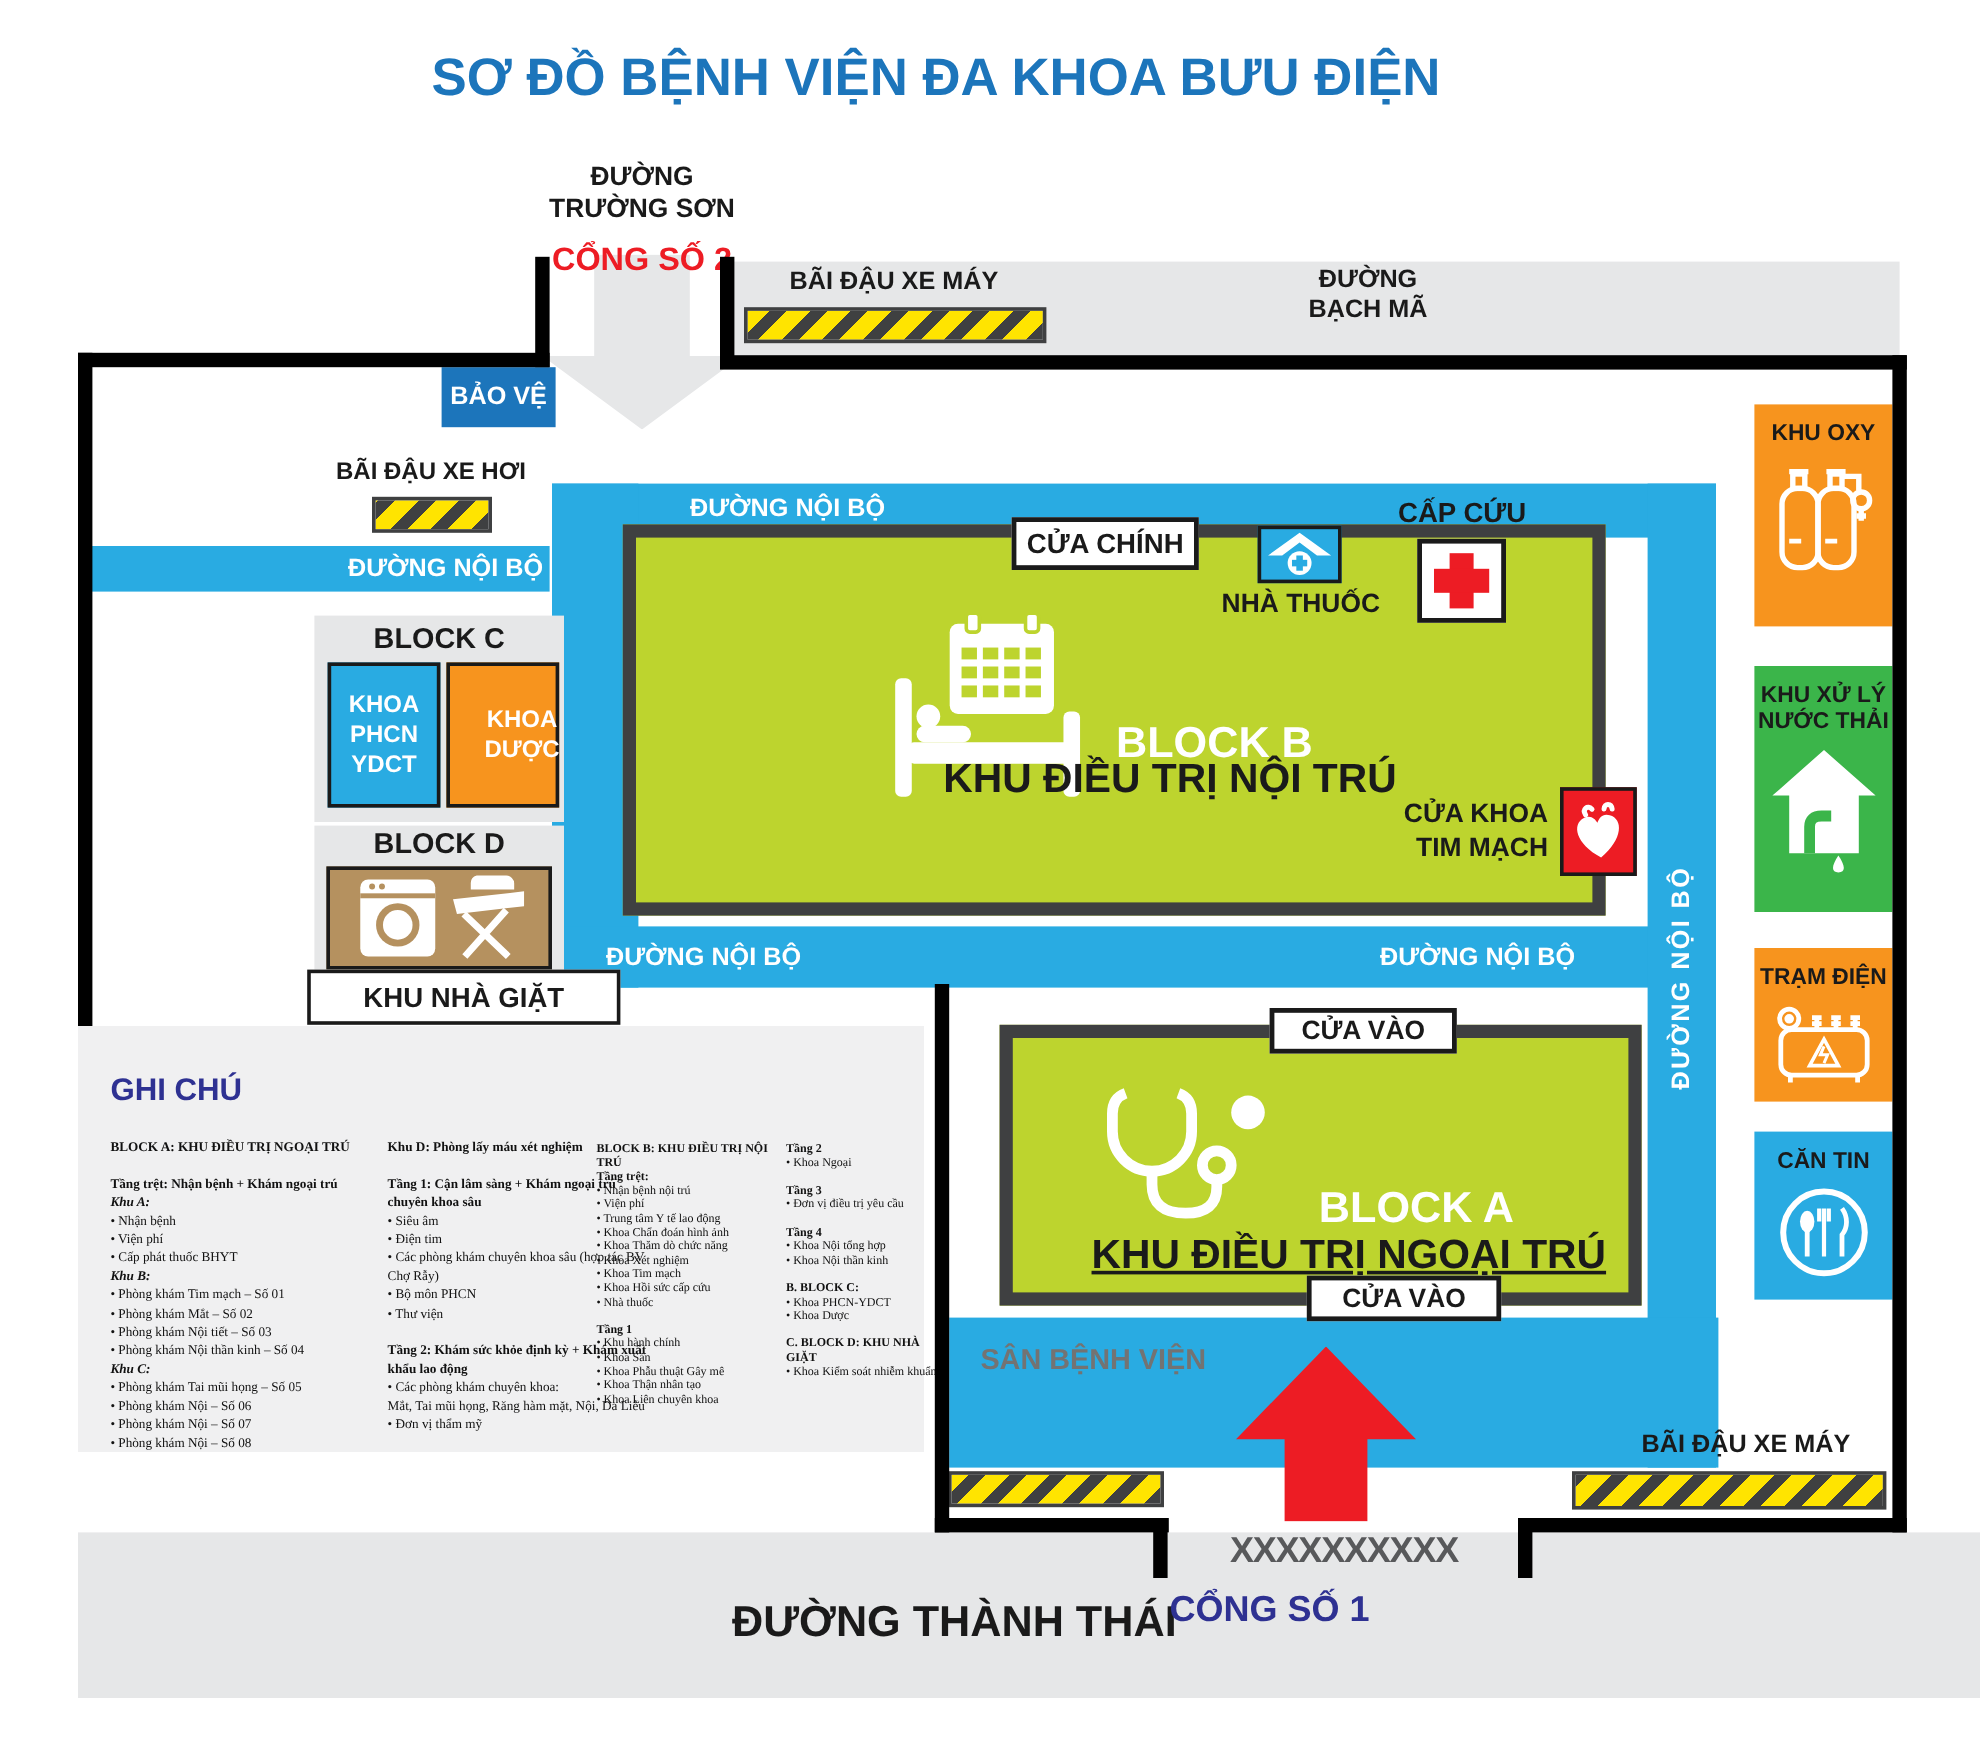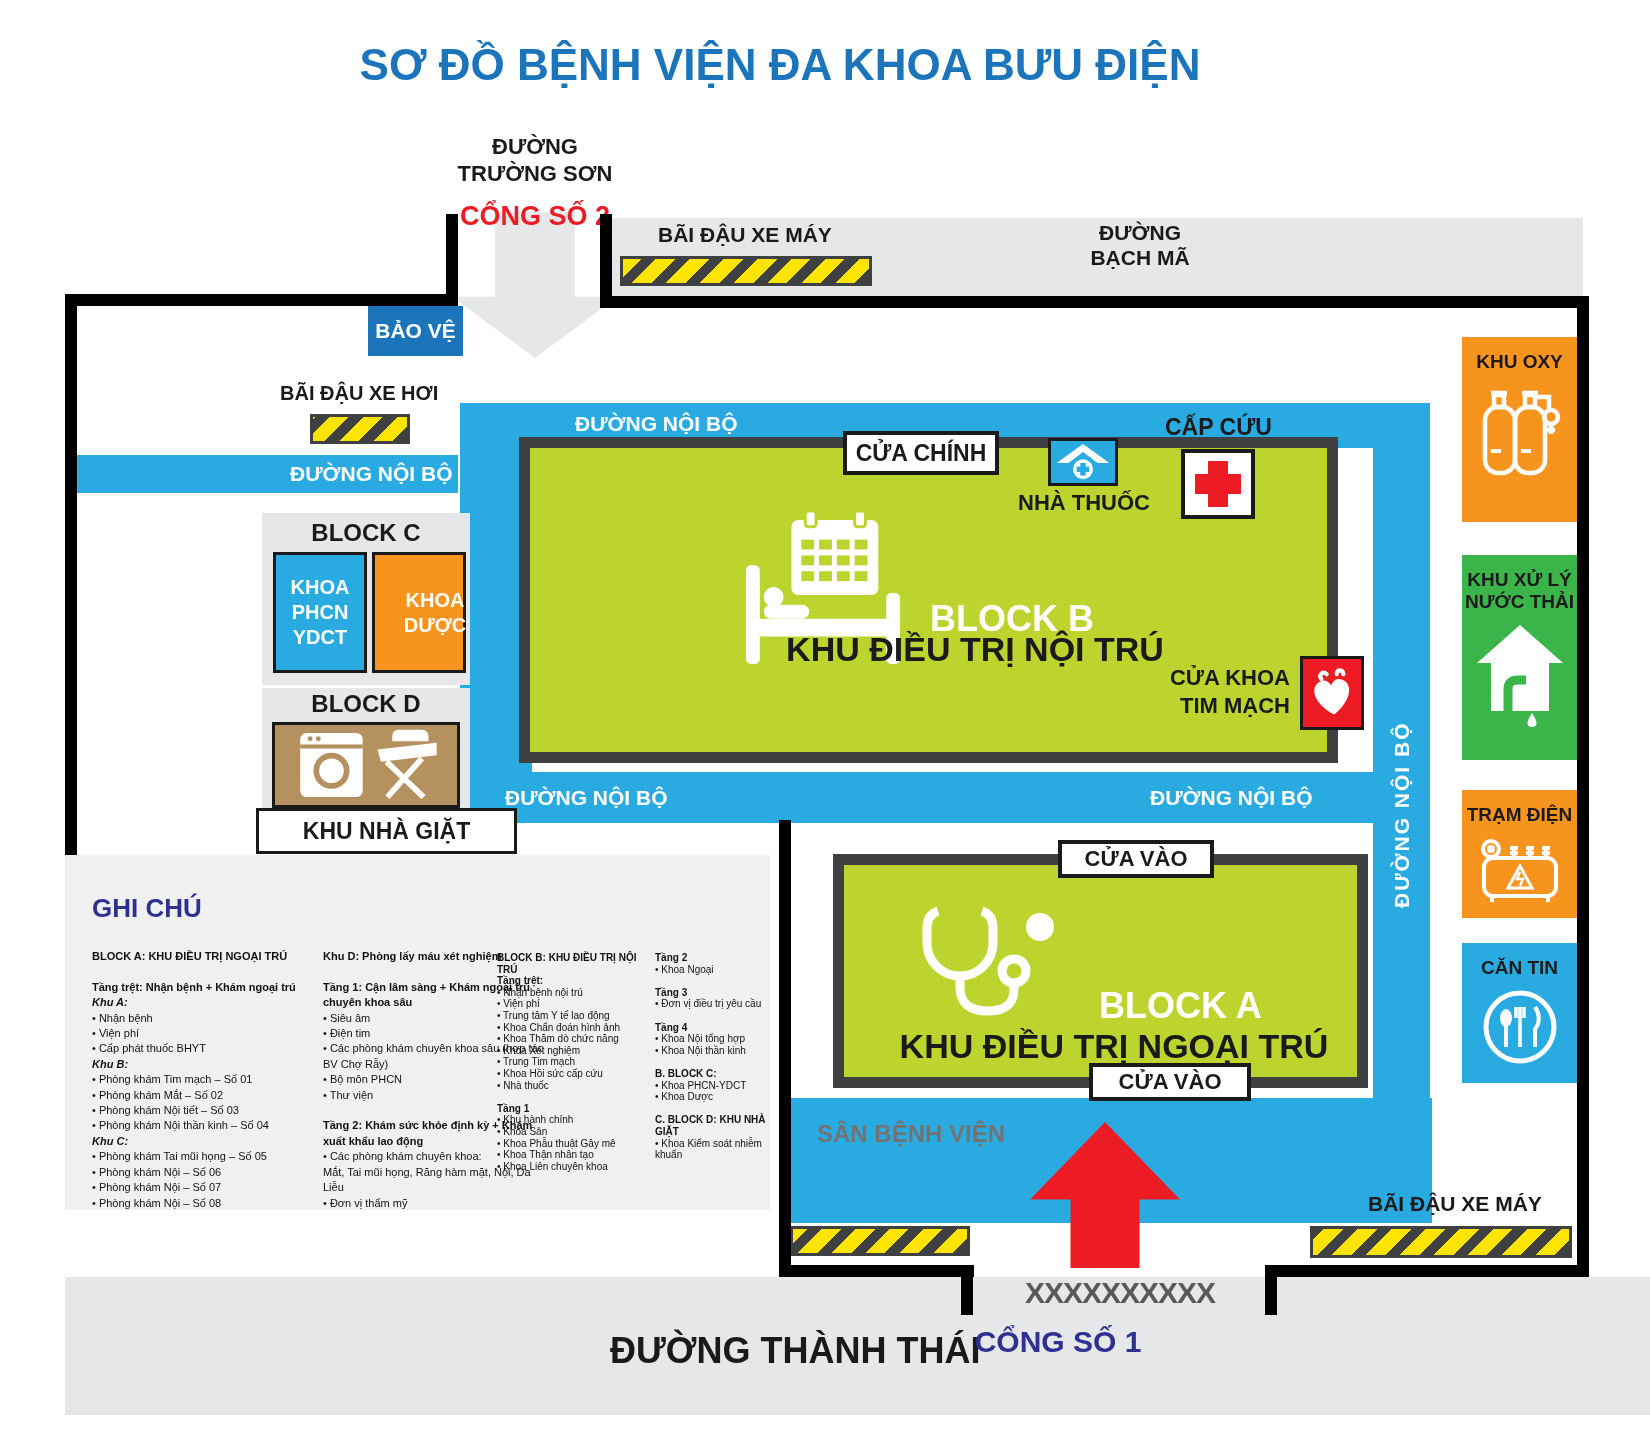--- a/index.html
+++ b/index.html
@@ -18,21 +18,21 @@
   .gray{background:#E6E7E8;}
   .panel{position:absolute;background:#E6E7E8;z-index:2;}
   .greenblock{position:absolute;background:#BDD42E;border:11px solid #3F4041;z-index:2;}
   .whitebox{position:absolute;background:#ffffff;border:4px solid #1a1a1a;z-index:5;
             display:flex;align-items:center;justify-content:center;font-weight:bold;}
   .deptbox{position:absolute;border:3px solid #1a1a1a;color:#ffffff;font-weight:bold;font-size:20px;
            display:flex;align-items:center;justify-content:center;text-align:center;line-height:25px;z-index:3;}
   .fac{position:absolute;left:1462px;width:115px;z-index:4;display:flex;flex-direction:column;align-items:center;}
   .fac .flabel{font-weight:bold;font-size:19px;text-align:center;line-height:22px;margin-top:14px;}
   .fac svg{margin-top:8px;}
-  .legcol{position:absolute;font-size:11px;line-height:15.4px;color:#111;}
+  .legcol{position:absolute;font-size:11px;line-height:15.4px;color:#111;font-family:Liberation Serif, serif;}
   .legcol.small{font-size:10px;line-height:11.6px;}
   .lg-line{white-space:normal;}
   .lg-line.b{font-weight:bold;}
   .lg-line.i{font-style:italic;}
   .bigname{color:#ffffff;font-weight:bold;font-size:36px;white-space:nowrap;margin-top:28px;}
   .bigsub{color:#1a1a1a;font-weight:bold;font-size:34px;white-space:nowrap;}
   .blklabel{font-weight:bold;font-size:24px;text-align:center;width:100%;position:absolute;}
 </style>
 </head>
 <body>
@@ -144,21 +144,21 @@
       </div>
     <div class="legcol small" style="left:432px;top:97px;width:150px;">
         <div class="lg-line b">BLOCK B: KHU ĐIỀU TRỊ NỘI TRÚ</div>
         <div class="lg-line b">Tầng trệt:</div>
         <div class="lg-line">• Nhận bệnh nội trú</div>
         <div class="lg-line">• Viện phí</div>
         <div class="lg-line">• Trung tâm Y tế lao động</div>
         <div class="lg-line">• Khoa Chẩn đoán hình ảnh</div>
         <div class="lg-line">• Khoa Thăm dò chức năng</div>
         <div class="lg-line">• Khoa Xét nghiệm</div>
-        <div class="lg-line">• Trung Tim mạch</div>
+        <div class="lg-line">• Khoa Tim mạch</div>
         <div class="lg-line">• Khoa Hồi sức cấp cứu</div>
         <div class="lg-line">• Nhà thuốc</div>
         <div class="lg-line">&nbsp;</div>
         <div class="lg-line b">Tầng 1</div>
         <div class="lg-line">• Khu hành chính</div>
         <div class="lg-line">• Khoa Sản</div>
         <div class="lg-line">• Khoa Phẫu thuật Gây mê</div>
         <div class="lg-line">• Khoa Thận nhân tạo</div>
         <div class="lg-line">• Khoa Liên chuyên khoa</div>
       </div>
@@ -305,21 +305,21 @@
   </div>
 
   <div class="greenblock" style="left:833px;top:854px;width:535px;height:234px;">
     <svg class="abs" style="left:70px;top:38px;" width="160" height="122" viewBox="0 0 160 122" fill="none" stroke="#fff" stroke-width="9">
       <path d="M24,8 q-11,4 -11,17 v15 a33,33 0 0 0 66,0 V25 q0,-13 -11,-17"></path>
       <path d="M46,74 v10 q0,24 28,24 q26,0 26,-22 v-8"></path>
       <circle cx="100" cy="68" r="12"></circle>
       <circle cx="126" cy="24" r="14" fill="#fff" stroke="none"></circle>
     </svg>
     <div class="abs bigname" style="left:255px;top:92px;">BLOCK A</div>
-    <div class="abs bigsub ctr" style="left:40px;top:162px;width:460px;">KHU ĐIỀU TRỊ NGOẠI TRÚ</div>
+    <div class="abs bigsub ctr" style="left:50px;top:162px;width:460px;text-decoration:underline;">KHU ĐIỀU TRỊ NGOẠI TRÚ</div>
   </div>
 
   <div class="whitebox" style="left:1058px;top:840px;width:156px;height:38px;font-size:22px;">CỬA VÀO</div>
   <div class="whitebox" style="left:1089px;top:1063px;width:162px;height:38px;font-size:22px;">CỬA VÀO</div>
 
   <div class="abs b" style="left:817px;top:1120px;font-size:24px;color:#737373;z-index:3;">SÂN BỆNH VIỆN</div>
 
   <div class="abs b" style="left:1368px;top:1192px;font-size:21px;z-index:4;">BÃI ĐẬU XE MÁY</div>
   <div class="hz" style="left:1310px;top:1226px;width:262px;height:32px;"></div>
   <div class="hz" style="left:790px;top:1226px;width:180px;height:30px;"></div>

